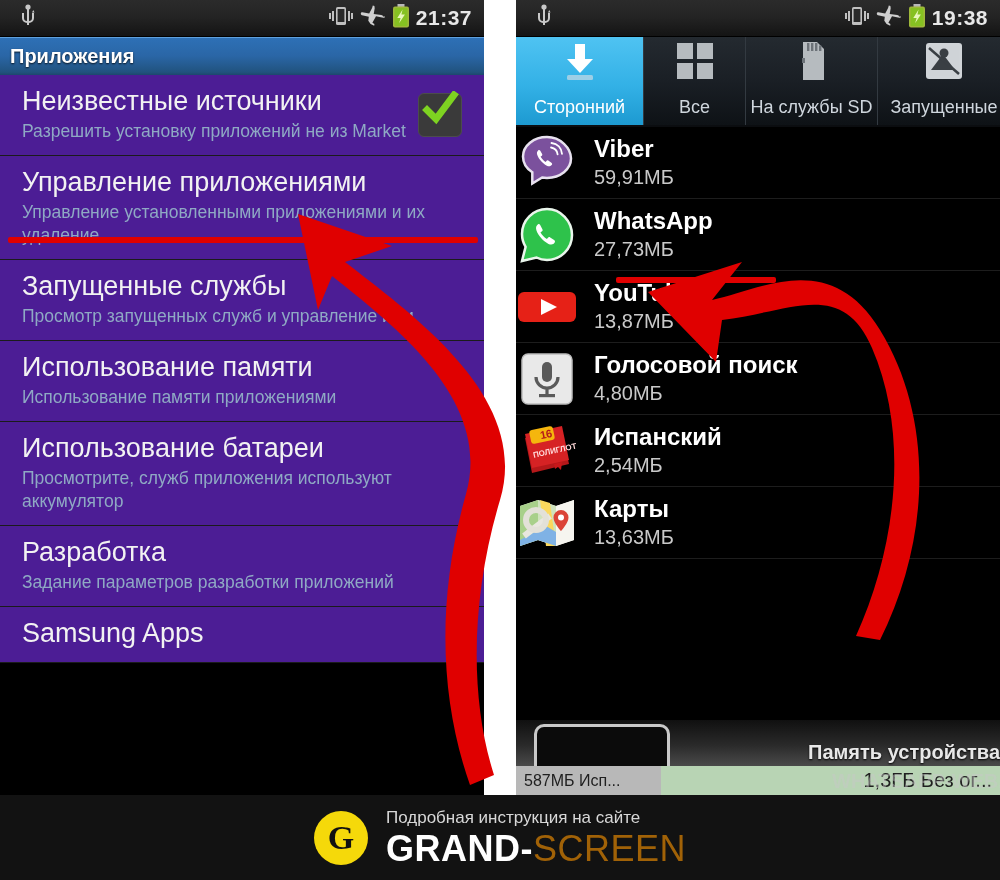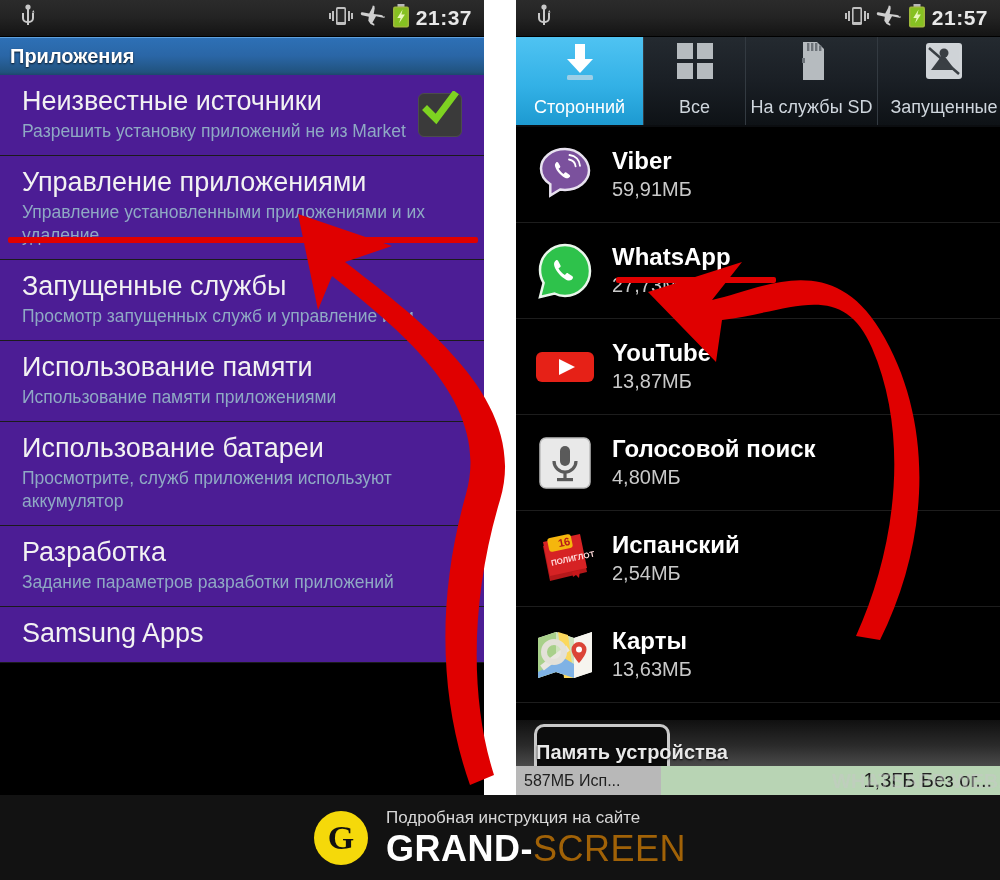--- a/index.html
+++ b/index.html
@@ -44,32 +44,32 @@
     border-bottom:2px solid #0b0d10;}
   .tab{flex:none;display:flex;flex-direction:column;align-items:center;justify-content:flex-start;
     border-right:1px solid #333a41;box-sizing:border-box;position:relative;}
   .tab .tl{font-size:18px;color:#cfd6dd;white-space:nowrap;position:absolute;bottom:7px;}
   .tab.active{background:linear-gradient(to bottom,#4fc3f2 0%,#33b1e6 55%,#1d9ad1 100%);}
   .tab.active .tl{color:#ffffff;font-weight:normal;}
   .tab .ticon{height:48px;display:flex;align-items:center;justify-content:center;}
 
   
   .applist{background:#000;}
-  .arow{display:flex;align-items:center;height:96px;border-bottom:1px solid #1d1d1d;padding-left:18px;
+  .arow{display:flex;align-items:center;height:72px;border-bottom:1px solid #1d1d1d;
     box-sizing:border-box;}
   .aicon{width:62px;height:62px;flex:none;margin-right:16px;position:relative;}
   .ainfo{display:flex;flex-direction:column;justify-content:center;}
   .aname{color:#fff;font-size:24px;font-weight:bold;line-height:28px;}
   .asize{color:#c9c9c9;font-size:20px;line-height:26px;margin-top:1px;}
 
   
   .memwrap{position:absolute;left:0;bottom:0;width:484px;height:75px;}
   .memtop{height:46px;background:linear-gradient(to bottom,#101010 0%,#2a2a2a 55%,#4a4a4a 100%);
     position:relative;overflow:hidden;}
-  .memtop .mlabel{position:absolute;left:0;right:0;bottom:2px;text-align:left;color:#e8e8e8;
+  .memtop .mlabel{position:absolute;left:0;right:0;bottom:2px;text-align:right;color:#e8e8e8;
     font-size:20px;font-weight:bold;text-shadow:0 1px 2px #000;margin-left:20px;}
   .memtop .lip{position:absolute;left:18px;top:4px;width:130px;height:40px;
     border:3px solid #c9c9c9;border-bottom:none;border-radius:10px 10px 0 0;background:#0b0b0b;}
   .membar{height:29px;display:flex;position:relative;}
   .memused{background:#b8b8b8;display:flex;align-items:center;}
   .memfree{background:#b8d4b4;flex:1;display:flex;align-items:center;justify-content:flex-end;}
   .memused .mt{color:#202020;font-size:16px;padding-left:8px;white-space:nowrap;}
   .memfree .mt{color:#202020;font-size:20px;padding-right:8px;white-space:nowrap;}
 
   
@@ -242,21 +242,21 @@
           </svg>
         </span>
         <span class="ic">
           <svg width="18" height="24" viewBox="0 0 18 24">
             <rect x="5.5" y="0" width="7" height="3" fill="#b9b9b9"></rect>
             <rect x="1" y="2.5" width="16" height="21" rx="2" fill="#9fb83a"></rect>
             <rect x="2.6" y="4" width="12.8" height="18" rx="1.2" fill="#86c122"></rect>
             <path fill="#e9f7bd" d="M10.6 5.5L5.3 14h3.3l-1.5 5.2L12.9 10.4H9.4z"></path>
           </svg>
         </span>
-        <span class="sb-time">21:57</span>
+        <span class="sb-time">19:38</span>
       </div>
     </div>
 
     <div class="tabbar">
 
       <div class="tab active" style="width:128px;">
         <span class="ticon">
           <svg width="44" height="44" viewBox="0 0 44 44">
               <g fill="#ffffff">
             <rect x="17" y="5" width="10" height="16"></rect>

